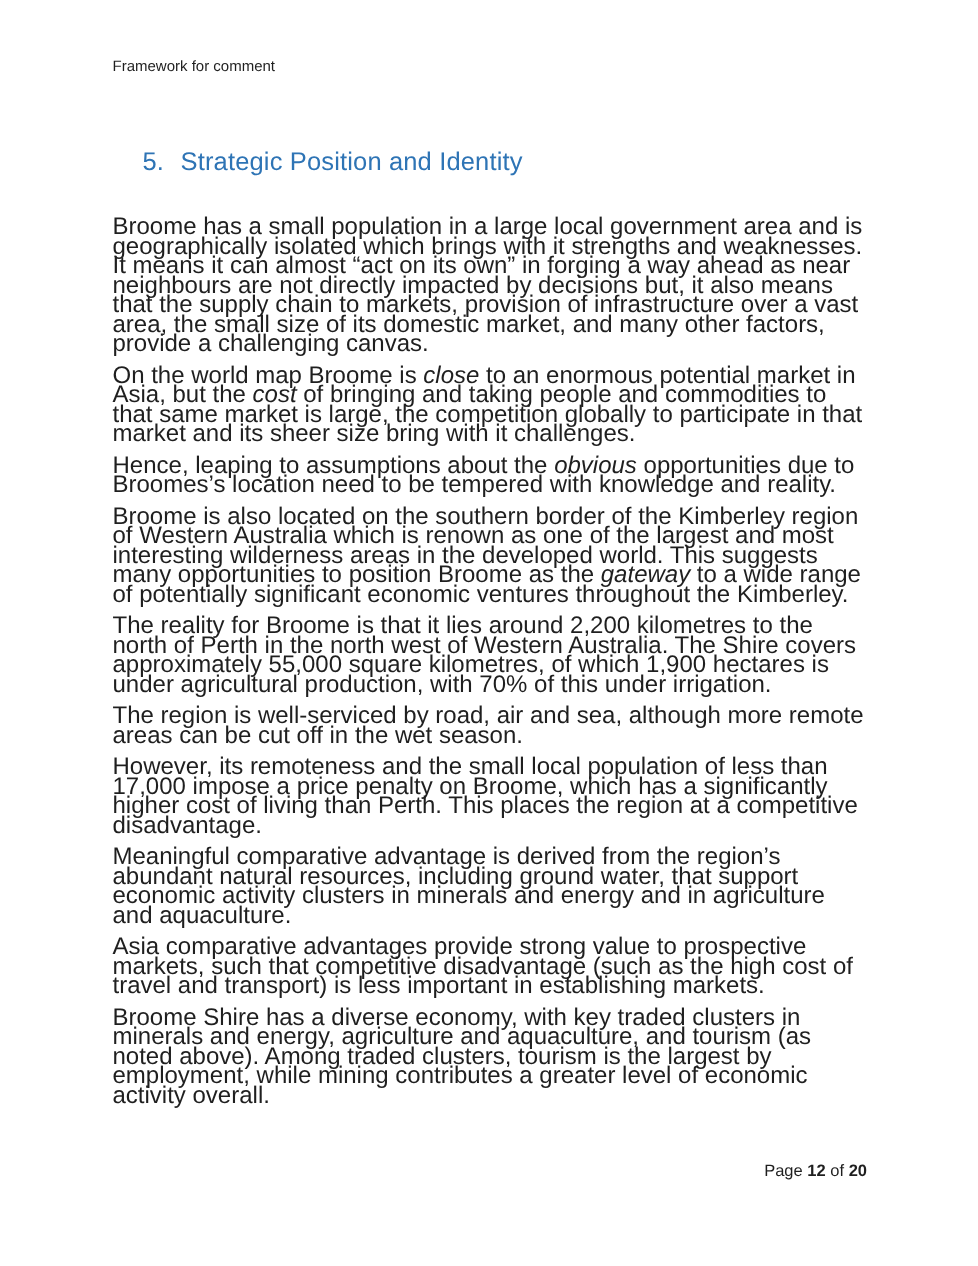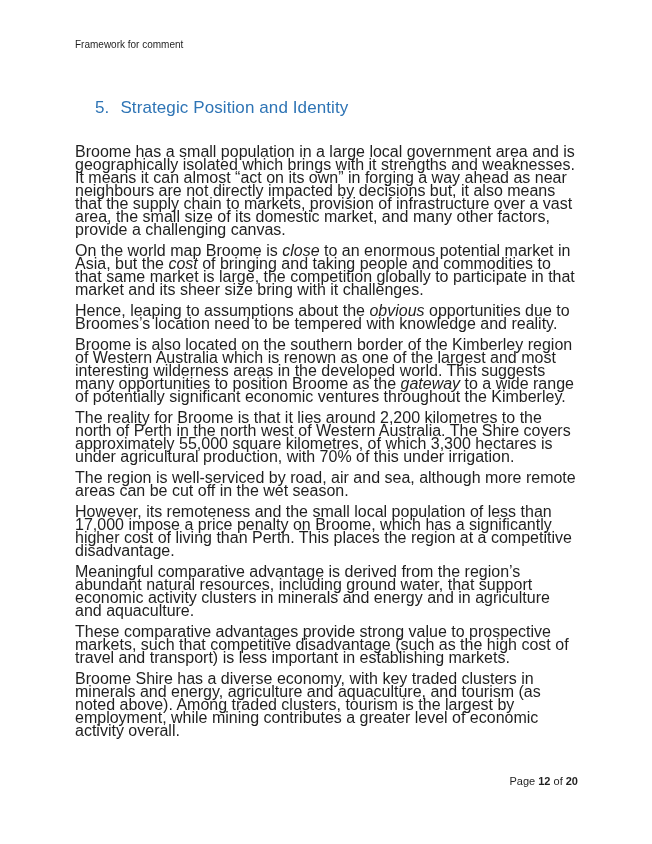--- a/index.html
+++ b/index.html
@@ -71,23 +71,23 @@
 
   <h1 class="section-heading" style="color: rgb(46, 116, 181);">
     <span class="hnum">5.</span><span>Strategic Position and Identity</span>
   </h1>
 
   <div class="doc-body" id="doc-body">
       <p class="para"><span>Broome has a small population in a large local government area and is geographically isolated which brings with it strengths and weaknesses. It means it can almost “act on its own” in forging a way ahead as near neighbours are not directly impacted by decisions but, it also means that the supply chain to markets, provision of infrastructure over a vast area, the small size of its domestic market, and many other factors, provide a challenging canvas.</span></p>
       <p class="para"><span>On the world map Broome is </span><span class="i">close</span><span> to an enormous potential market in Asia, but the </span><span class="i">cost</span><span> of bringing and taking people and commodities to that same market is large, the competition globally to participate in that market and its sheer size bring with it challenges.</span></p>
       <p class="para"><span>Hence, leaping to assumptions about the </span><span class="i">obvious</span><span> opportunities due to Broomes’s location need to be tempered with knowledge and reality.</span></p>
       <p class="para"><span>Broome is also located on the southern border of the Kimberley region of Western Australia which is renown as one of the largest and most interesting wilderness areas in the developed world. This suggests many opportunities to position Broome as the </span><span class="i">gateway</span><span> to a wide range of potentially significant economic ventures throughout the Kimberley.</span></p>
-      <p class="para"><span>The reality for Broome is that it lies around 2,200 kilometres to the north of Perth in the north west of Western Australia. The Shire covers approximately 55,000 square kilometres, of which 3,300 hectares is under agricultural production, with 70% of this under irrigation.</span></p>
+      <p class="para"><span>The reality for Broome is that it lies around 2,200 kilometres to the north of Perth in the north west of Western Australia. The Shire covers approximately 55,000 square kilometres, of which 1,900 hectares is under agricultural production, with 70% of this under irrigation.</span></p>
       <p class="para"><span>The region is well-serviced by road, air and sea, although more remote areas can be cut off in the wet season.</span></p>
       <p class="para"><span>However, its remoteness and the small local population of less than 17,000 impose a price penalty on Broome, which has a significantly higher cost of living than Perth. This places the region at a competitive disadvantage.</span></p>
       <p class="para"><span>Meaningful comparative advantage is derived from the region’s abundant natural resources, including ground water, that support economic activity clusters in minerals and energy and in agriculture and aquaculture.</span></p>
-      <p class="para"><span>These comparative advantages provide strong value to prospective markets, such that competitive disadvantage (such as the high cost of travel and transport) is less important in establishing markets.</span></p>
+      <p class="para"><span>Asia comparative advantages provide strong value to prospective markets, such that competitive disadvantage (such as the high cost of travel and transport) is less important in establishing markets.</span></p>
       <p class="para"><span>Broome Shire has a diverse economy, with key traded clusters in minerals and energy, agriculture and aquaculture, and tourism (as noted above). Among traded clusters, tourism is the largest by employment, while mining contributes a greater level of economic activity overall.</span></p>
     </div>
 
   <div class="doc-footer" id="doc-footer"><span>Page </span><span class="b">12</span><span> of </span><span class="b">20</span></div>
 
 </div>
 
 </body></html>

